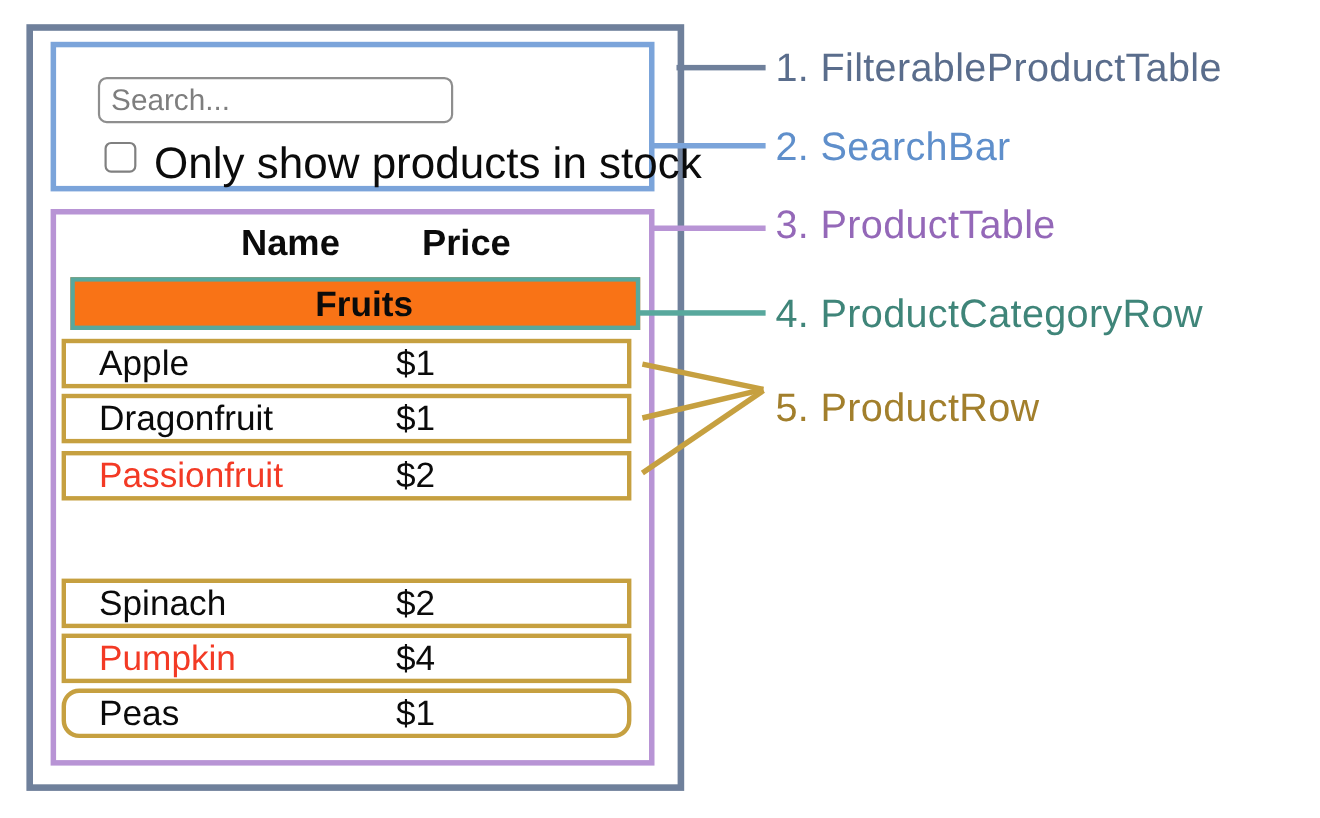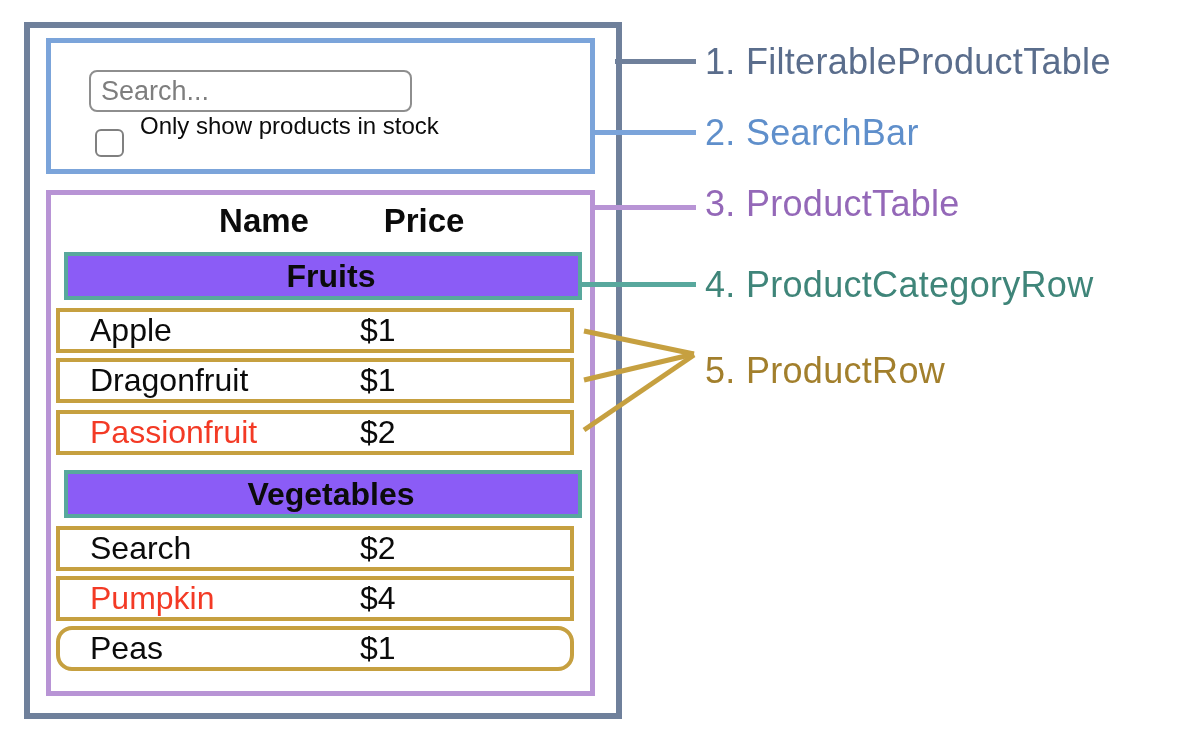--- a/index.html
+++ b/index.html
@@ -21,26 +21,26 @@
   
   .outer-box{left:24px;top:22px;width:598px;height:697px;border:6px solid var(--slate-border);background:#fff;}
   .searchbar-box{left:46px;top:38px;width:549px;height:136px;border:5px solid var(--blue-border);background:#fff;}
   .producttable-box{left:46px;top:190px;width:549px;height:506px;border:5px solid var(--purple-border);background:#fff;}
 
   .search-input{left:89px;top:70px;width:323px;height:42px;border:2px solid #8E8E8E;border-radius:8px;
     font-family:"Liberation Sans",sans-serif;font-size:27px;color:#555;padding:0 10px;outline:none;background:#fff;}
   .search-input::placeholder{color:#7E7E7E;opacity:1;}
 
   .checkbox{left:95px;top:129px;width:29px;height:28px;border:2px solid #808080;border-radius:6px;background:#fff;cursor:pointer;}
-  .checkbox-label{left:140px;top:112px;font-size:24px;color:var(--ink);white-space:nowrap;}
+  .checkbox-label{left:140px;top:127px;font-size:40px;color:var(--ink);white-space:nowrap;}
 
   .col-header{top:202px;font-size:33px;font-weight:bold;color:var(--ink);transform:translateX(-50%);white-space:nowrap;}
   .col-name{left:224px;margin-left:40px;} .col-price{left:424px;}
 
-  .category-row{left:64px;width:518px;height:48px;border:4px solid var(--teal-border);background:#8b5cf6;
+  .category-row{left:64px;width:518px;height:48px;border:4px solid var(--teal-border);background:#f97316;
     display:flex;align-items:center;justify-content:center;padding-left:16px;}
   .category-row span{font-size:32px;font-weight:bold;color:var(--ink);}
   .cat-fruits{top:252px;} .cat-vegetables{top:470px;}
 
   .product-row{left:56px;width:518px;height:45px;border:4px solid var(--gold-border);background:#fff;
     display:flex;align-items:center;}
   .product-row .pname{margin-left:30px;font-size:32px;color:var(--ink);white-space:nowrap;}
   .product-row .pprice{position:absolute;left:300px;font-size:32px;color:var(--ink);white-space:nowrap;}
   .product-row .oos{color:var(--red);}
   .row-0{top:308px;} .row-1{top:358px;} .row-2{top:410px;}
@@ -88,26 +88,23 @@
   </div>
   <div class="abs product-row row-1">
     <span class="pname">Dragonfruit</span>
     <span class="pprice">$1</span>
   </div>
   <div class="abs product-row row-2">
     <span class="pname oos">Passionfruit</span>
     <span class="pprice">$2</span>
   </div>
 
-  <div class="abs category-row cat-vegetables">
-    <span>Vegetables</span>
-  </div>
 
   <div class="abs product-row row-3">
-    <span class="pname">Search</span>
+    <span class="pname">Spinach</span>
     <span class="pprice">$2</span>
   </div>
   <div class="abs product-row row-4">
     <span class="pname oos">Pumpkin</span>
     <span class="pprice">$4</span>
   </div>
   <div class="abs product-row row-5">
     <span class="pname">Peas</span>
     <span class="pprice">$1</span>
   </div>

